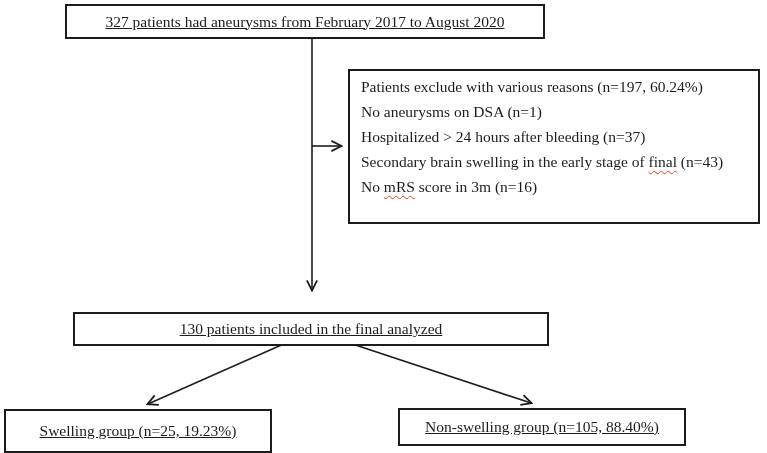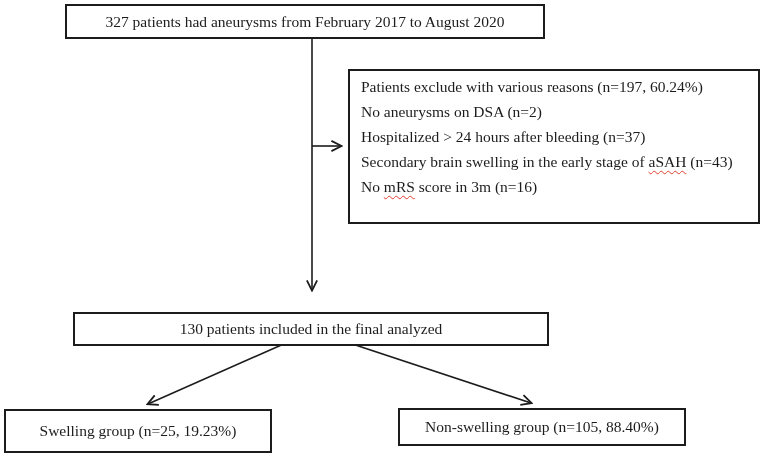--- a/index.html
+++ b/index.html
@@ -24,20 +24,21 @@
     position: absolute;
     border: 2px solid var(--box_border, #1c1c1c);
     background: var(--background, #fff);
     font-size: 15.5px;
   }
   .box.centered {
     display: flex;
     align-items: center;
     justify-content: center;
     text-align: center;
+    text-decoration: underline;
   }
   .box-top       { left: 65px;  top: 4px;   width: 480px; height: 35px; }
   .box-exclusion { left: 348px; top: 69px;  width: 412px; height: 155px; padding: 3px 10px 0 11px; }
   .box-included  { left: 73px;  top: 296px; width: 476px; height: 34px; margin-top: 16px; }
   .box-swelling  { left: 4px;   top: 409px; width: 268px; height: 44px; }
   .box-nonswell  { left: 398px; top: 408px; width: 288px; height: 38px; }
   .excl-line {
     line-height: 25px;
     white-space: nowrap;
   }
@@ -74,27 +75,27 @@
 
   <div class="box box-top centered">
     <span>327 patients had aneurysms from February 2017 to August 2020</span>
   </div>
 
   <div class="box box-exclusion">
     <div class="excl-line">
       <span>Patients exclude with various reasons (n=197, 60.24%)</span><span class="spell-error"></span><span></span>
     </div>
     <div class="excl-line">
-      <span>No aneurysms on DSA (n=2)</span><span class="spell-error"></span><span></span>
+      <span>No aneurysms on DSA (n=1)</span><span class="spell-error"></span><span></span>
     </div>
     <div class="excl-line">
       <span>Hospitalized &gt; 24 hours after bleeding (n=37)</span><span class="spell-error"></span><span></span>
     </div>
     <div class="excl-line">
-      <span>Secondary brain swelling in the early stage of </span><span class="spell-error">aSAH</span><span> (n=43)</span>
+      <span>Secondary brain swelling in the early stage of </span><span class="spell-error">final</span><span> (n=43)</span>
     </div>
     <div class="excl-line">
       <span>No </span><span class="spell-error">mRS</span><span> score in 3m (n=16)</span>
     </div>
   </div>
 
   <div class="box box-included centered">
     <span>130 patients included in the final analyzed</span>
   </div>
 

